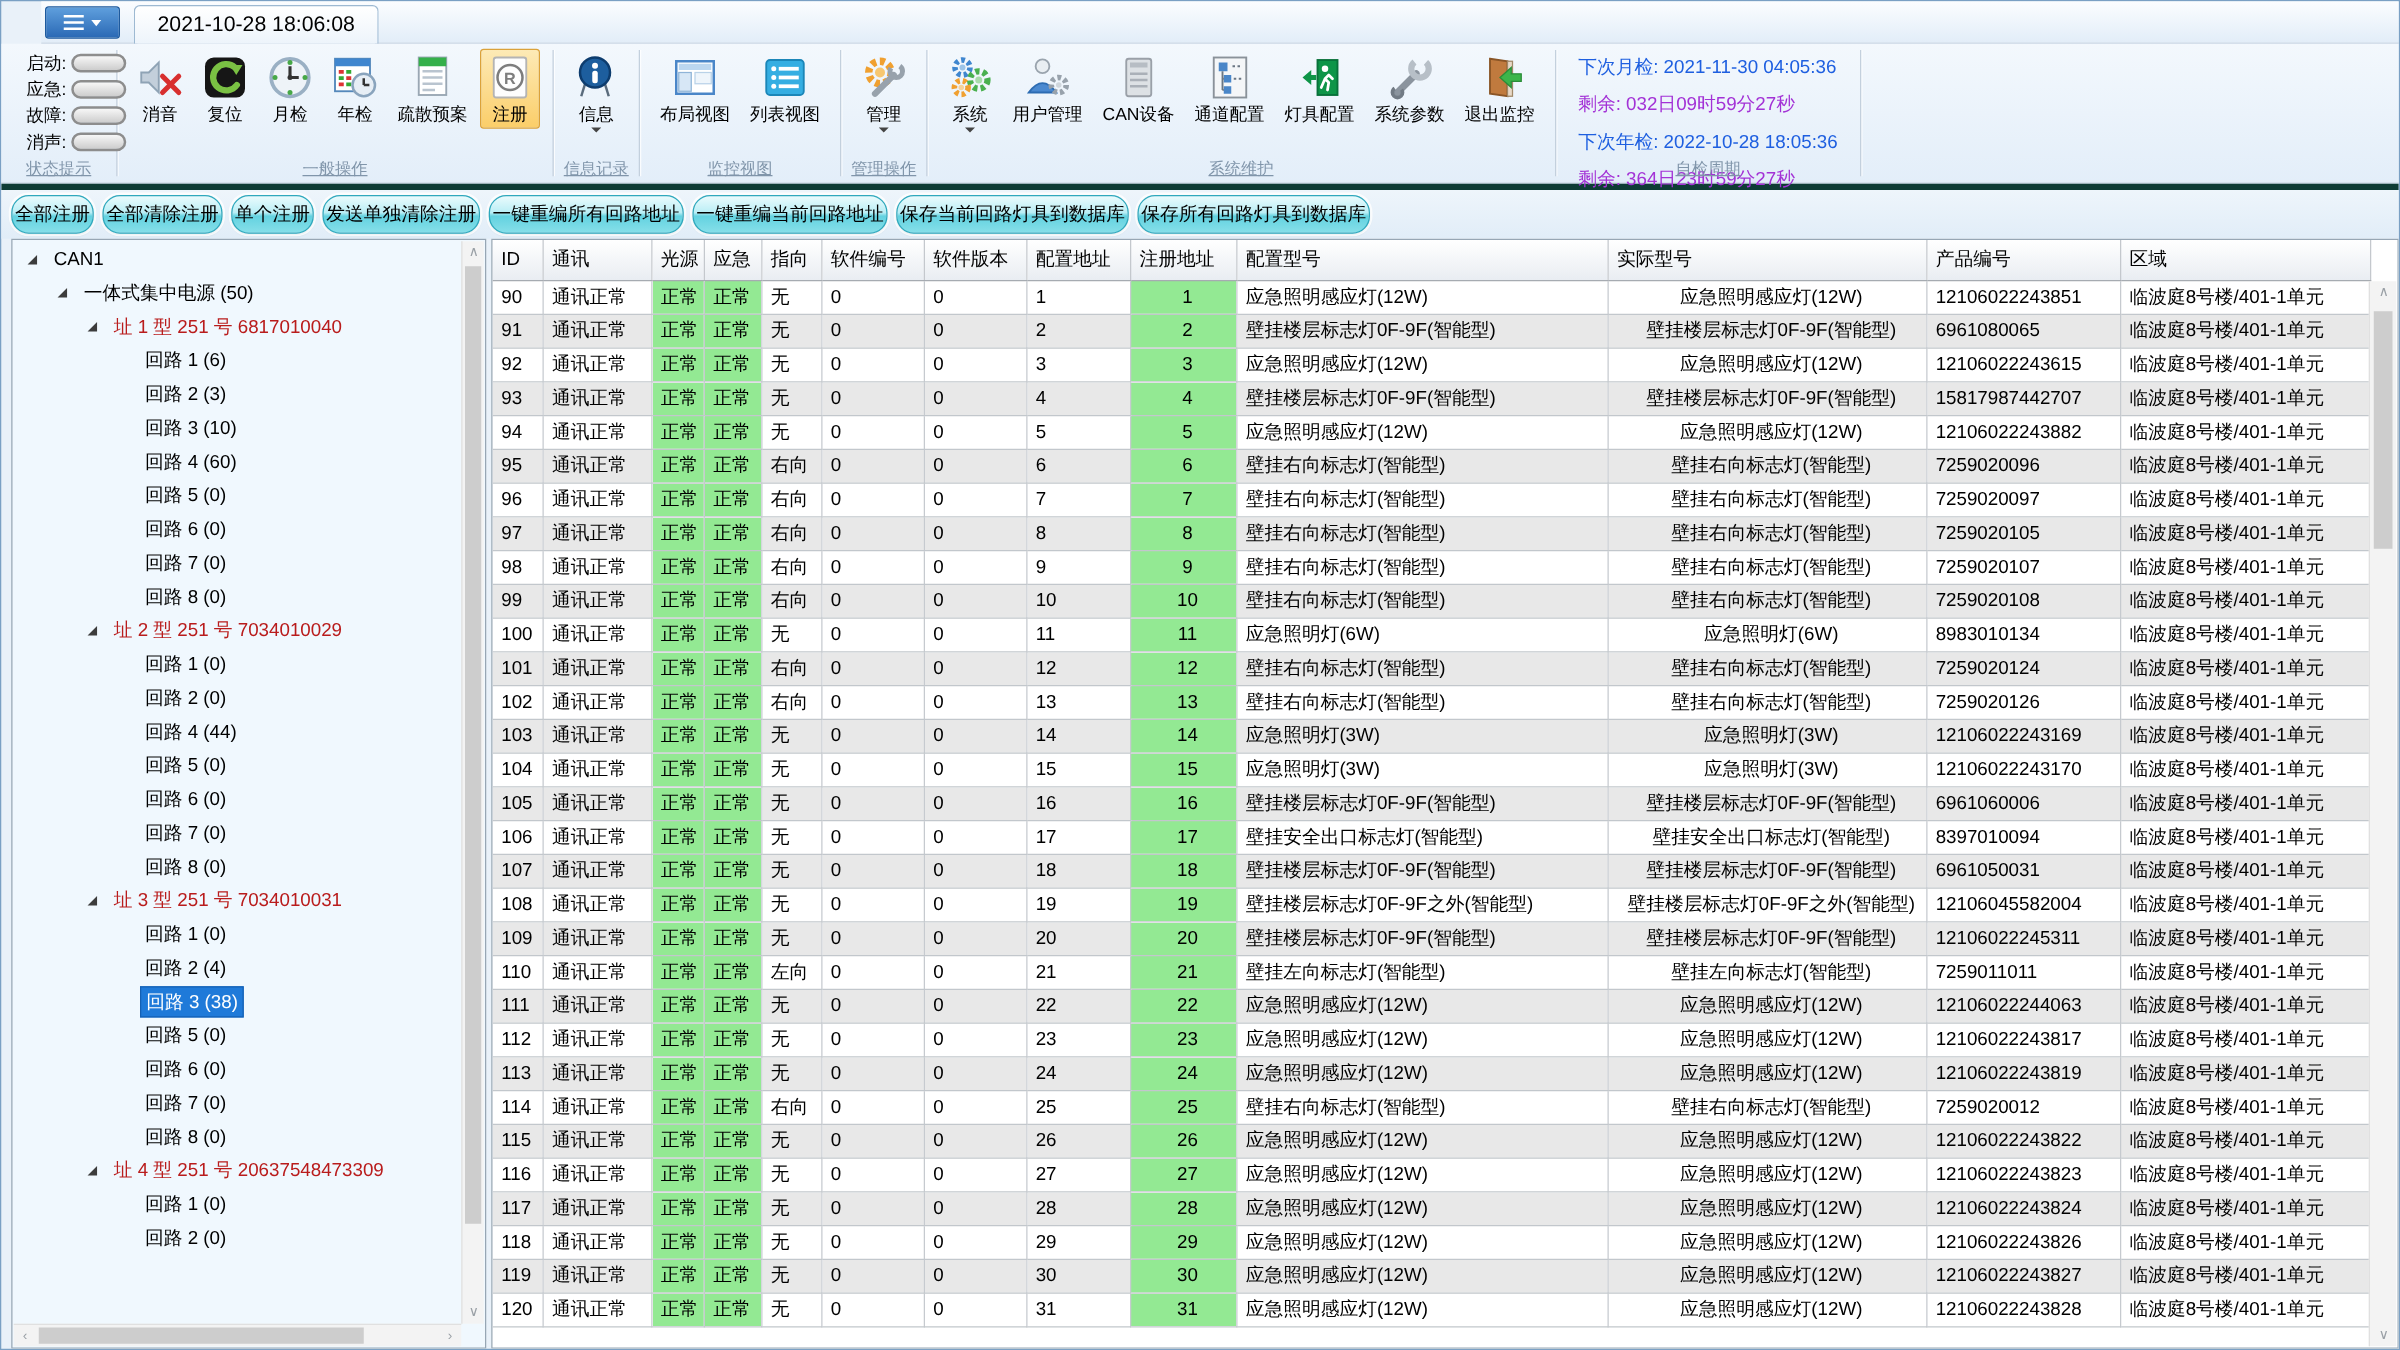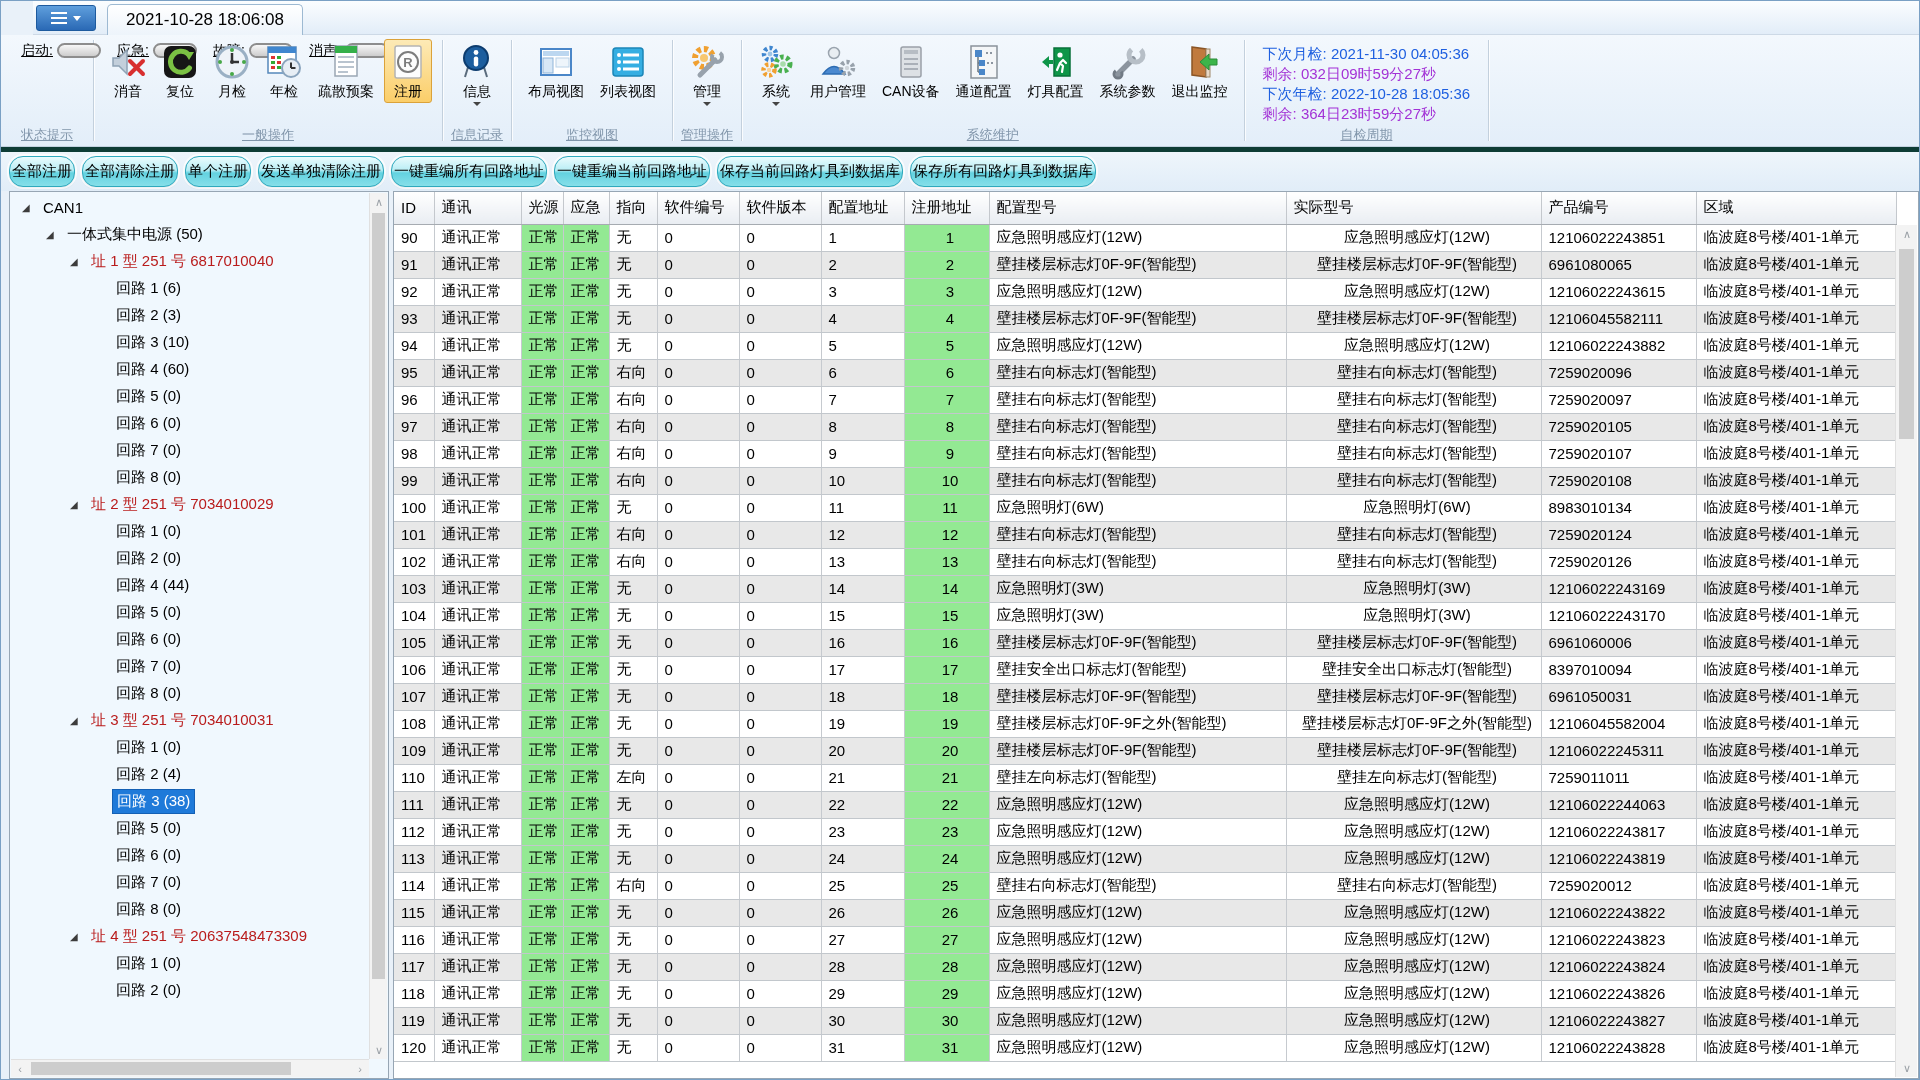--- a/index.html
+++ b/index.html
@@ -17,30 +17,30 @@
   .menu-lines i { display:block; width:16px; height:2px; background:#fff; }
   .menu-caret { width:0; height:0; border-left:4px solid transparent; border-right:4px solid transparent; border-top:5px solid #fff; }
   .title-tab { position:absolute; left:74px; top:3px; height:31px; padding:0 18px; line-height:30px;
     background:linear-gradient(#ffffff,#edf4fb); border:1px solid #9db9d2; border-bottom:none;
     border-radius:5px 5px 0 0; font-size:17px; }
   
   .ribbon { height:112px; display:flex; align-items:stretch; background:linear-gradient(#f3f8fd,#e3eef9); border-bottom:1px solid #c3d2e0; }
   .rgroup { position:relative; padding:4px 8px 18px 8px; display:flex; align-items:flex-start; }
   .glabel { position:absolute; left:0; right:0; bottom:2px; text-align:center; font-size:13px; color:#8095aa;text-decoration:underline; }
   .gsep { width:1px; background:#c3d0dd; margin:5px 0; box-shadow:1px 0 0 rgba(255,255,255,.8); }
-  .status-rows { display:flex; flex-direction:row; gap:4px; padding-top:3px;text-decoration:underline; }
+  .status-rows { display:flex; flex-direction:column; gap:4px; padding-top:3px; }
   .status-row { display:flex; align-items:center; gap:4px; height:17px; }
   .status-row .slabel { font-size:14px; width:44px; text-align:right; }
   .pill { width:44px; height:15px; border-radius:8px; border:2px solid #8d8d8d; background:linear-gradient(#f7f7f7,#cdcdcd); }
   .rbtn { display:flex; flex-direction:column; align-items:center; padding:4px 5px 1px 5px; margin:0 2px; min-width:48px; border:1px solid transparent; border-radius:3px; cursor:pointer; }
   .rbtn .ricon { width:36px; height:36px; }
   .rbtn .rlabel { font-size:14px; margin-top:3px; white-space:nowrap; }
   .rbtn .caret { margin-top:1px; width:0; height:0; border-left:4px solid transparent; border-right:4px solid transparent; border-top:4px solid #444; }
   .rbtn.active { background:linear-gradient(#fdeab6,#fbce69); border-color:#dba23a; }
-  .timers { display:flex; flex-direction:column; padding:5px 10px 0 10px; gap:1px; }
+  .timers { display:flex; flex-direction:column; padding:5px 10px 0 10px; gap:11px; }
   .timers .tline { font-size:15px; line-height:19px; white-space:nowrap; }
   
   .actionbar { height:44px; background:linear-gradient(#eef5fb,#e1edf8); border-top:5px solid #0e3c35; display:flex; align-items:center; gap:7px; padding:0 8px; }
   .abtn { height:31px; border-radius:14px; padding:0 2px; font-size:15px; display:flex; align-items:center; white-space:nowrap; cursor:pointer;
     color:#000; border:1px solid #2fa9bd;
     background:linear-gradient(180deg,#eafbfd 0%,#baeef5 45%,#63d2e0 55%,#86dfe9 100%);
     box-shadow:0 0 0 2px rgba(255,255,255,.8), 0 1px 2px rgba(0,60,70,.35); }
   
   .main { position:absolute; top:190px; left:0; right:0; bottom:0; }
   .tree-panel { position:absolute; left:8px; top:0; width:380px; bottom:0; background:#f0f8fe; border:1px solid #97a6b4; }
@@ -533,21 +533,21 @@
             <td>通讯正常</td>
             <td class="gcell">正常</td>
             <td class="gcell">正常</td>
             <td>无</td>
             <td>0</td>
             <td>0</td>
             <td>4</td>
             <td class="gcell center">4</td>
             <td>壁挂楼层标志灯0F-9F(智能型)</td>
             <td class="center">壁挂楼层标志灯0F-9F(智能型)</td>
-            <td>12106045582111</td>
+            <td>15817987442707</td>
             <td>临波庭8号楼/401-1单元</td>
           </tr>
           <tr>
             <td>94</td>
             <td>通讯正常</td>
             <td class="gcell">正常</td>
             <td class="gcell">正常</td>
             <td>无</td>
             <td>0</td>
             <td>0</td>

